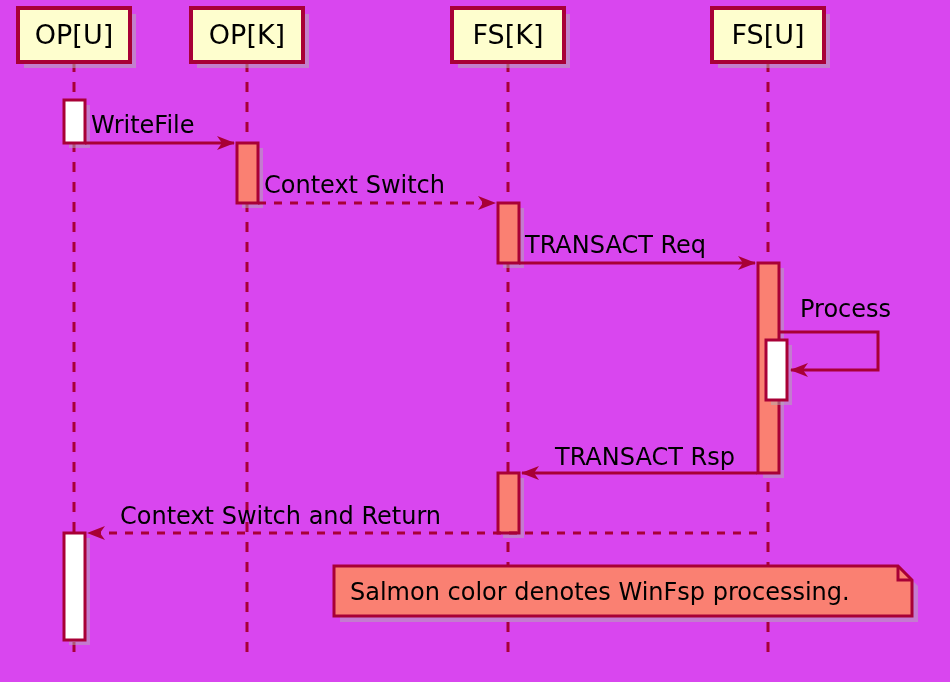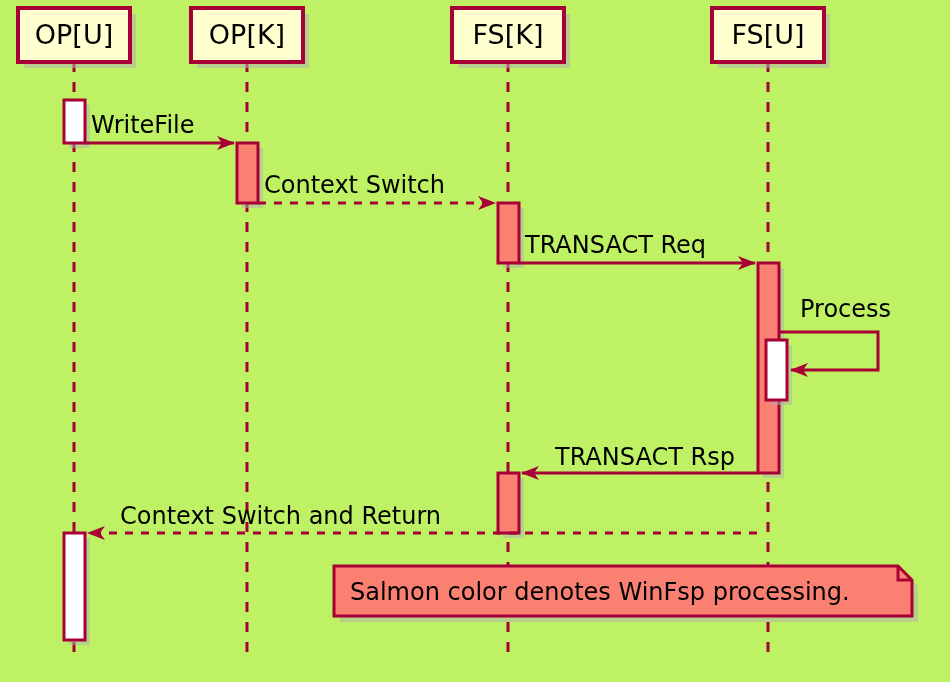--- a/index.html
+++ b/index.html
@@ -8,21 +8,21 @@
     padding: 0;
     background: #FFFFFF;
   }
   body {
     font-family: "DejaVu Sans", sans-serif;
   }
   #diagram {
     position: relative;
     width: 950px;
     height: 682px;
-    background: #bef264;
+    background: #d946ef;
     overflow: hidden;
   }
   svg#canvas {
     position: absolute;
     left: 0;
     top: 0;
     width: 950px;
     height: 682px;
   }
   .participant-label {

